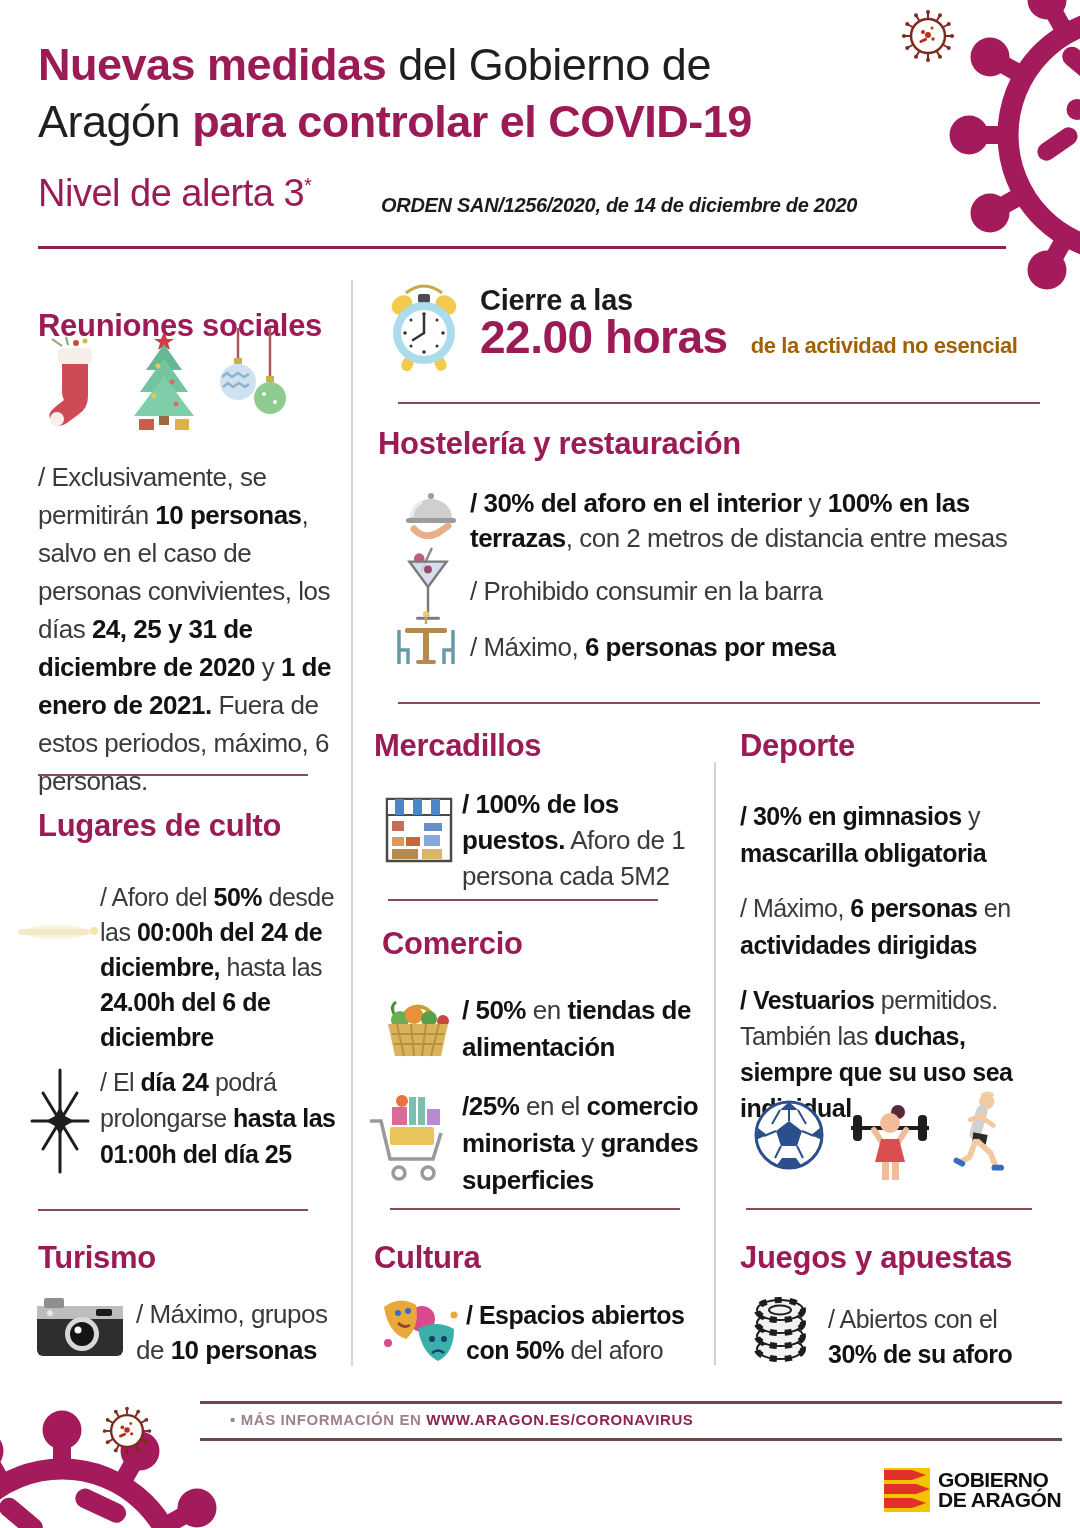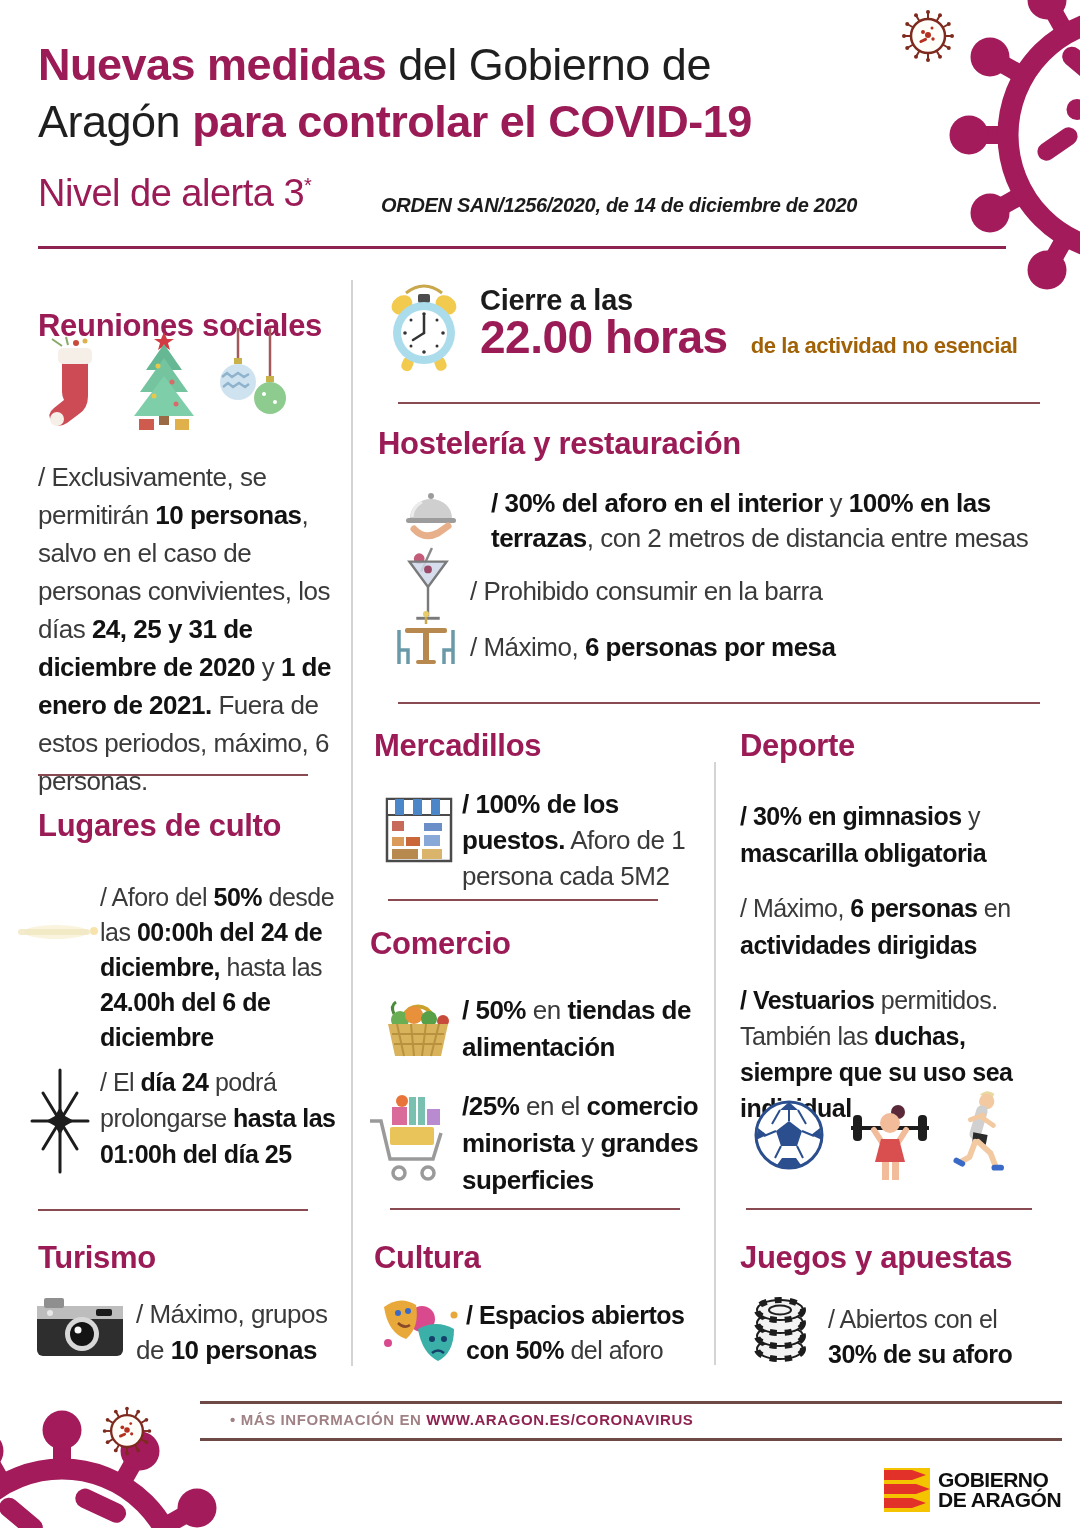--- a/index.html
+++ b/index.html
@@ -268,21 +268,21 @@
 
   <span class="abs" style="left:402px;top:488px;">
     <svg width="58" height="54" viewBox="0 0 58 54">
       <circle cx="29" cy="8" r="3" fill="#9c9c9c"></circle>
       <path d="M8 30 a21 19 0 0 1 42 0 z" fill="#cfcfcf"></path>
       <path d="M10 29 a20 18 0 0 1 10 -15" fill="none" stroke="#ececec" stroke-width="3"></path>
       <rect x="4" y="30" width="50" height="5" rx="2.5" fill="#9c9c9c"></rect>
       <path d="M12 41 q10 11 24 4 l10 -7" fill="none" stroke="#e8b08a" stroke-width="7" stroke-linecap="round"></path>
     </svg>
   </span>
-  <div class="abs body" style="left:470px;top:486px;width:578px;font-size:26px;line-height:35px;margin-left:21px;"><span class="b">/ </span><span class="b">30% del aforo en el interior</span><span> y </span><span class="b">100% en las terrazas</span><span>, con 2 metros de distancia entre mesas</span></div>
+  <div class="abs body" style="left:470px;top:486px;width:578px;font-size:26px;line-height:35px;"><span class="b">/ </span><span class="b">30% del aforo en el interior</span><span> y </span><span class="b">100% en las terrazas</span><span>, con 2 metros de distancia entre mesas</span></div>
 
   <span class="abs" style="left:404px;top:546px;">
     <svg width="48" height="84" viewBox="0 0 48 86">
       <line x1="28" y1="2" x2="17" y2="26" stroke="#8a8a8a" stroke-width="2.5"></line>
       <circle cx="15" cy="13" r="5.5" fill="#c45b78"></circle>
       <polygon points="5,16 43,16 24,42" fill="#cfd8ea" opacity="0.85"></polygon>
       <polygon points="5,16 43,16 24,42" fill="none" stroke="#7a7a7a" stroke-width="2.5"></polygon>
       <circle cx="24" cy="24" r="4" fill="#9a4a68"></circle>
       <line x1="24" y1="42" x2="24" y2="72" stroke="#7a7a7a" stroke-width="2.5"></line>
       <line x1="12" y1="74" x2="36" y2="74" stroke="#7a7a7a" stroke-width="3"></line>
@@ -320,21 +320,21 @@
       <rect x="22" y="44" width="14" height="9" fill="#c9663a"></rect>
       <rect x="40" y="42" width="16" height="11" fill="#88a8d8"></rect>
       <rect x="8" y="56" width="26" height="10" fill="#b8894e"></rect>
       <rect x="38" y="56" width="20" height="10" fill="#d9b46a"></rect>
     </svg>
   </span>
   <div class="abs body" style="left:462px;top:786px;width:235px;font-size:26px;line-height:36px;"><span class="b">/ </span><span class="b">100% de los puestos.</span><span> Aforo de 1 persona cada 5M2</span></div>
 
   <div class="abs hr" style="left:388px;top:899px;width:270px;"></div>
 
-  <div class="abs sec-h" style="left:370px;top:926px;text-align:center;">Comercio</div>
+  <div class="abs sec-h" style="left:382px;top:926px;text-align:center;">Comercio</div>
 
   <span class="abs" style="left:380px;top:990px;">
     <svg width="76" height="74" viewBox="0 0 76 74">
       <path d="M24 26 a15 15 0 0 1 28 0" fill="none" stroke="#c8a22c" stroke-width="4"></path>
       <path d="M14 24 q-4 -8 2 -12" stroke="#4a8a3a" fill="none" stroke-width="3"></path>
       <circle cx="20" cy="30" r="9" fill="#6aae54"></circle>
       <circle cx="34" cy="25" r="9" fill="#e8913a"></circle>
       <circle cx="49" cy="29" r="8" fill="#58a048"></circle>
       <circle cx="63" cy="31" r="6" fill="#c84a3a"></circle>
       <path d="M8 34 h60 l-7 32 h-46 z" fill="#d9b25c"></path>

